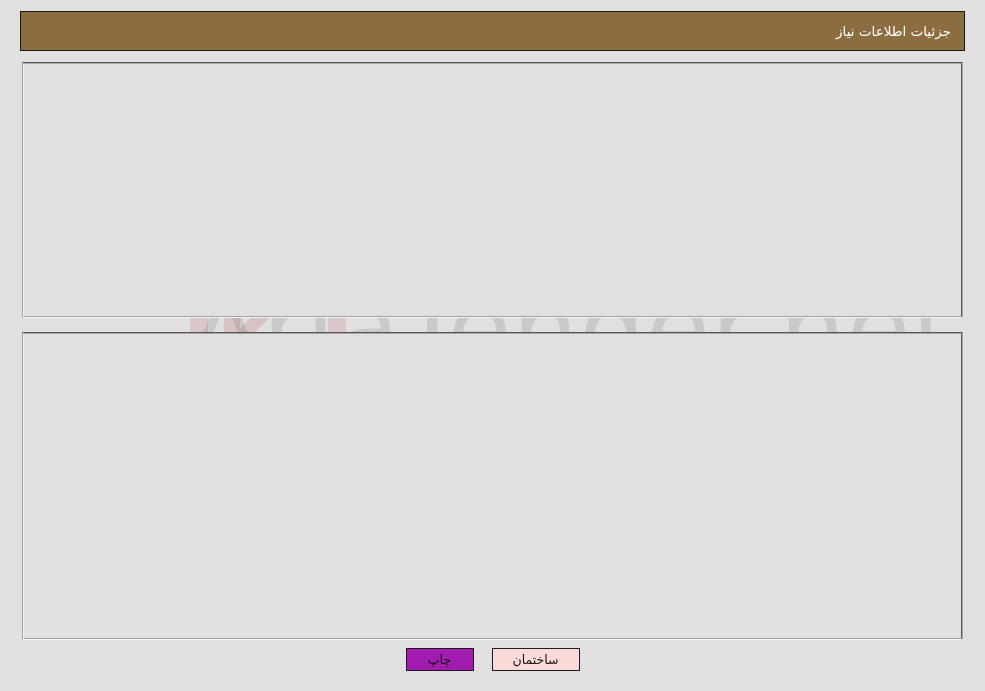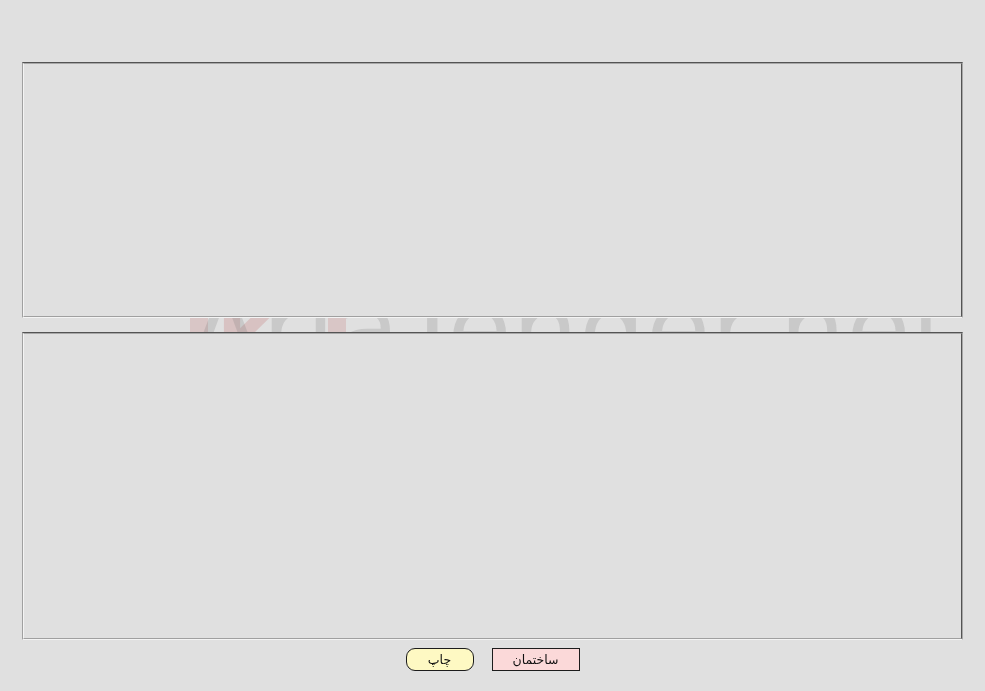--- a/index.html
+++ b/index.html
@@ -226,41 +226,44 @@
   .btn {
     border: 1px solid #1c1c1c;
     font-size: 12.5px;
     color: #101010;
     padding: 3px 20px;
     box-sizing: border-box;
     cursor: pointer;
     min-width: 68px;
     text-align: center;
   }
-  .btn-print  { background: #fef9c3; border-radius: 9px; }
+  .btn-print  { background: #a21caf; }
   .btn-back   { background: #fbd9d9; }
 
   .link-red {
     color: #d03a1c;
     font-size: 12.5px;
     white-space: nowrap;
     cursor: pointer;
   }
 </style>
 </head>
 <body>
 
 <div id="page">
 
   <div class="watermark">
     <div class="wm-shield"></div>
     <div class="wm-k">K</div>
     <div class="wm-text">AriaTender.net</div>
   </div>
 
+  <div class="header-bar">
+    <div class="header-title">جزئیات اطلاعات نیاز</div>
+  </div>
 
   <div class="panel" id="panel-top"></div>
 
   <div class="rlabel" style="top:85px;">شماره نیاز:</div>
   <div class="fld center" style="position:absolute; right:152px; top:82px; width:233px;">1102090396000009</div>
 
   <div style="position:absolute; right:460px; top:85px; font-size:12.5px; color:#1a1a1a;">تاریخ و ساعت اعلان عمومی:</div>
   <div class="fld center" style="position:absolute; right:698px; top:82px; width:187px;">1402/06/16 - 12:14</div>
 
   <div class="rlabel" style="top:114px;">نام دستگاه خریدار:</div>

